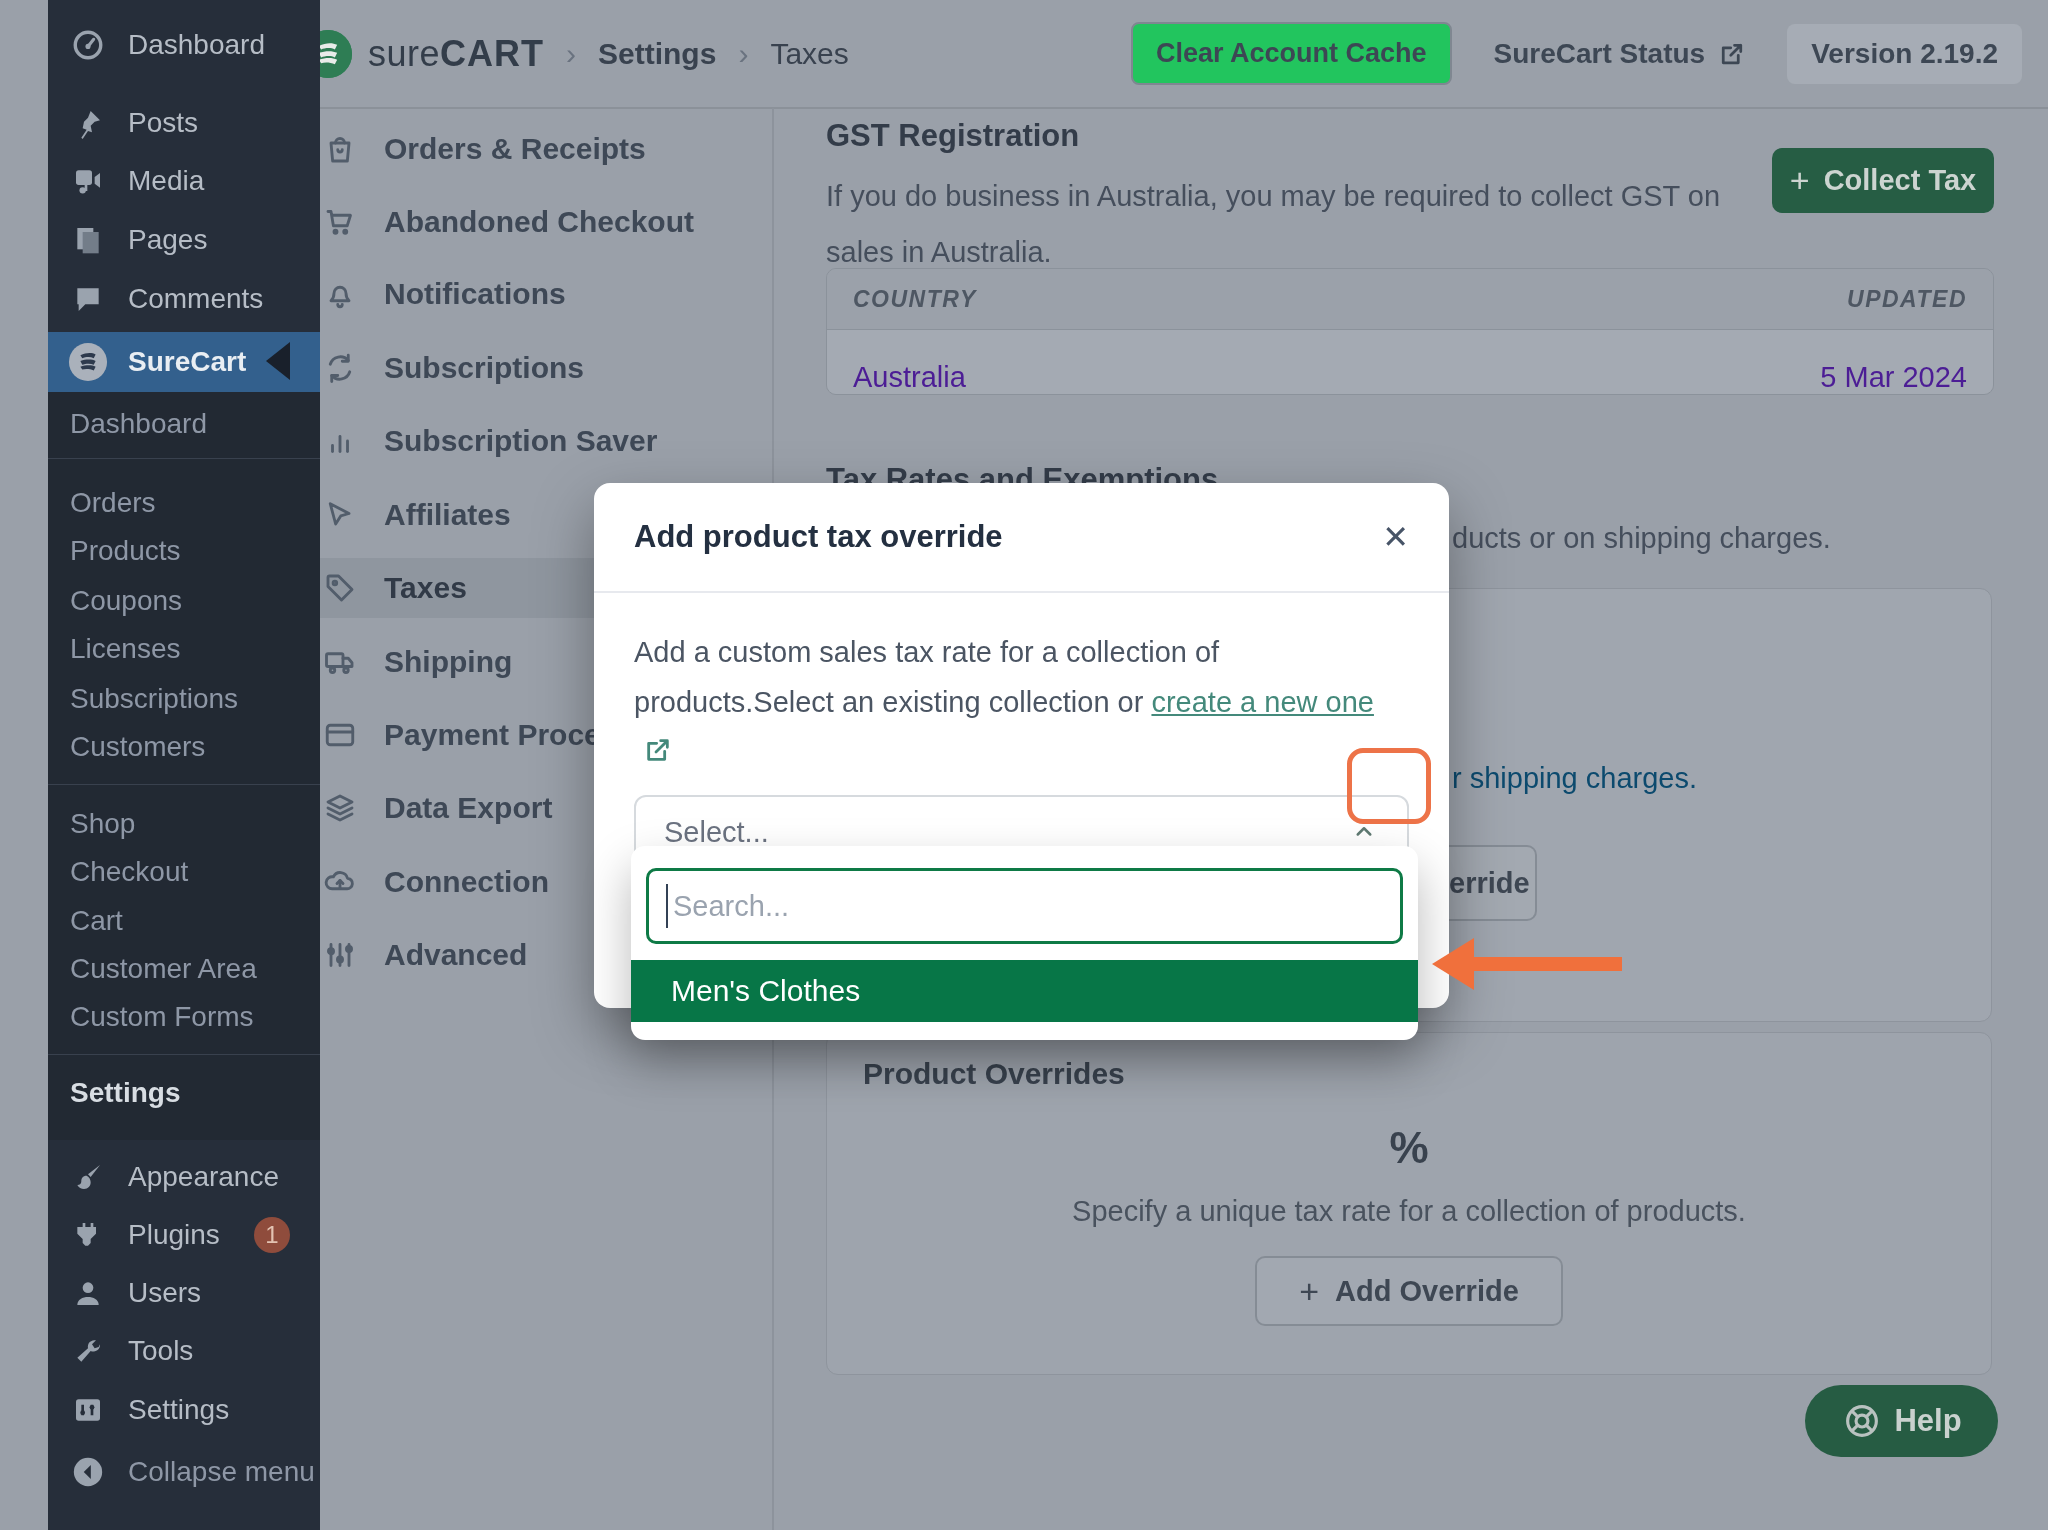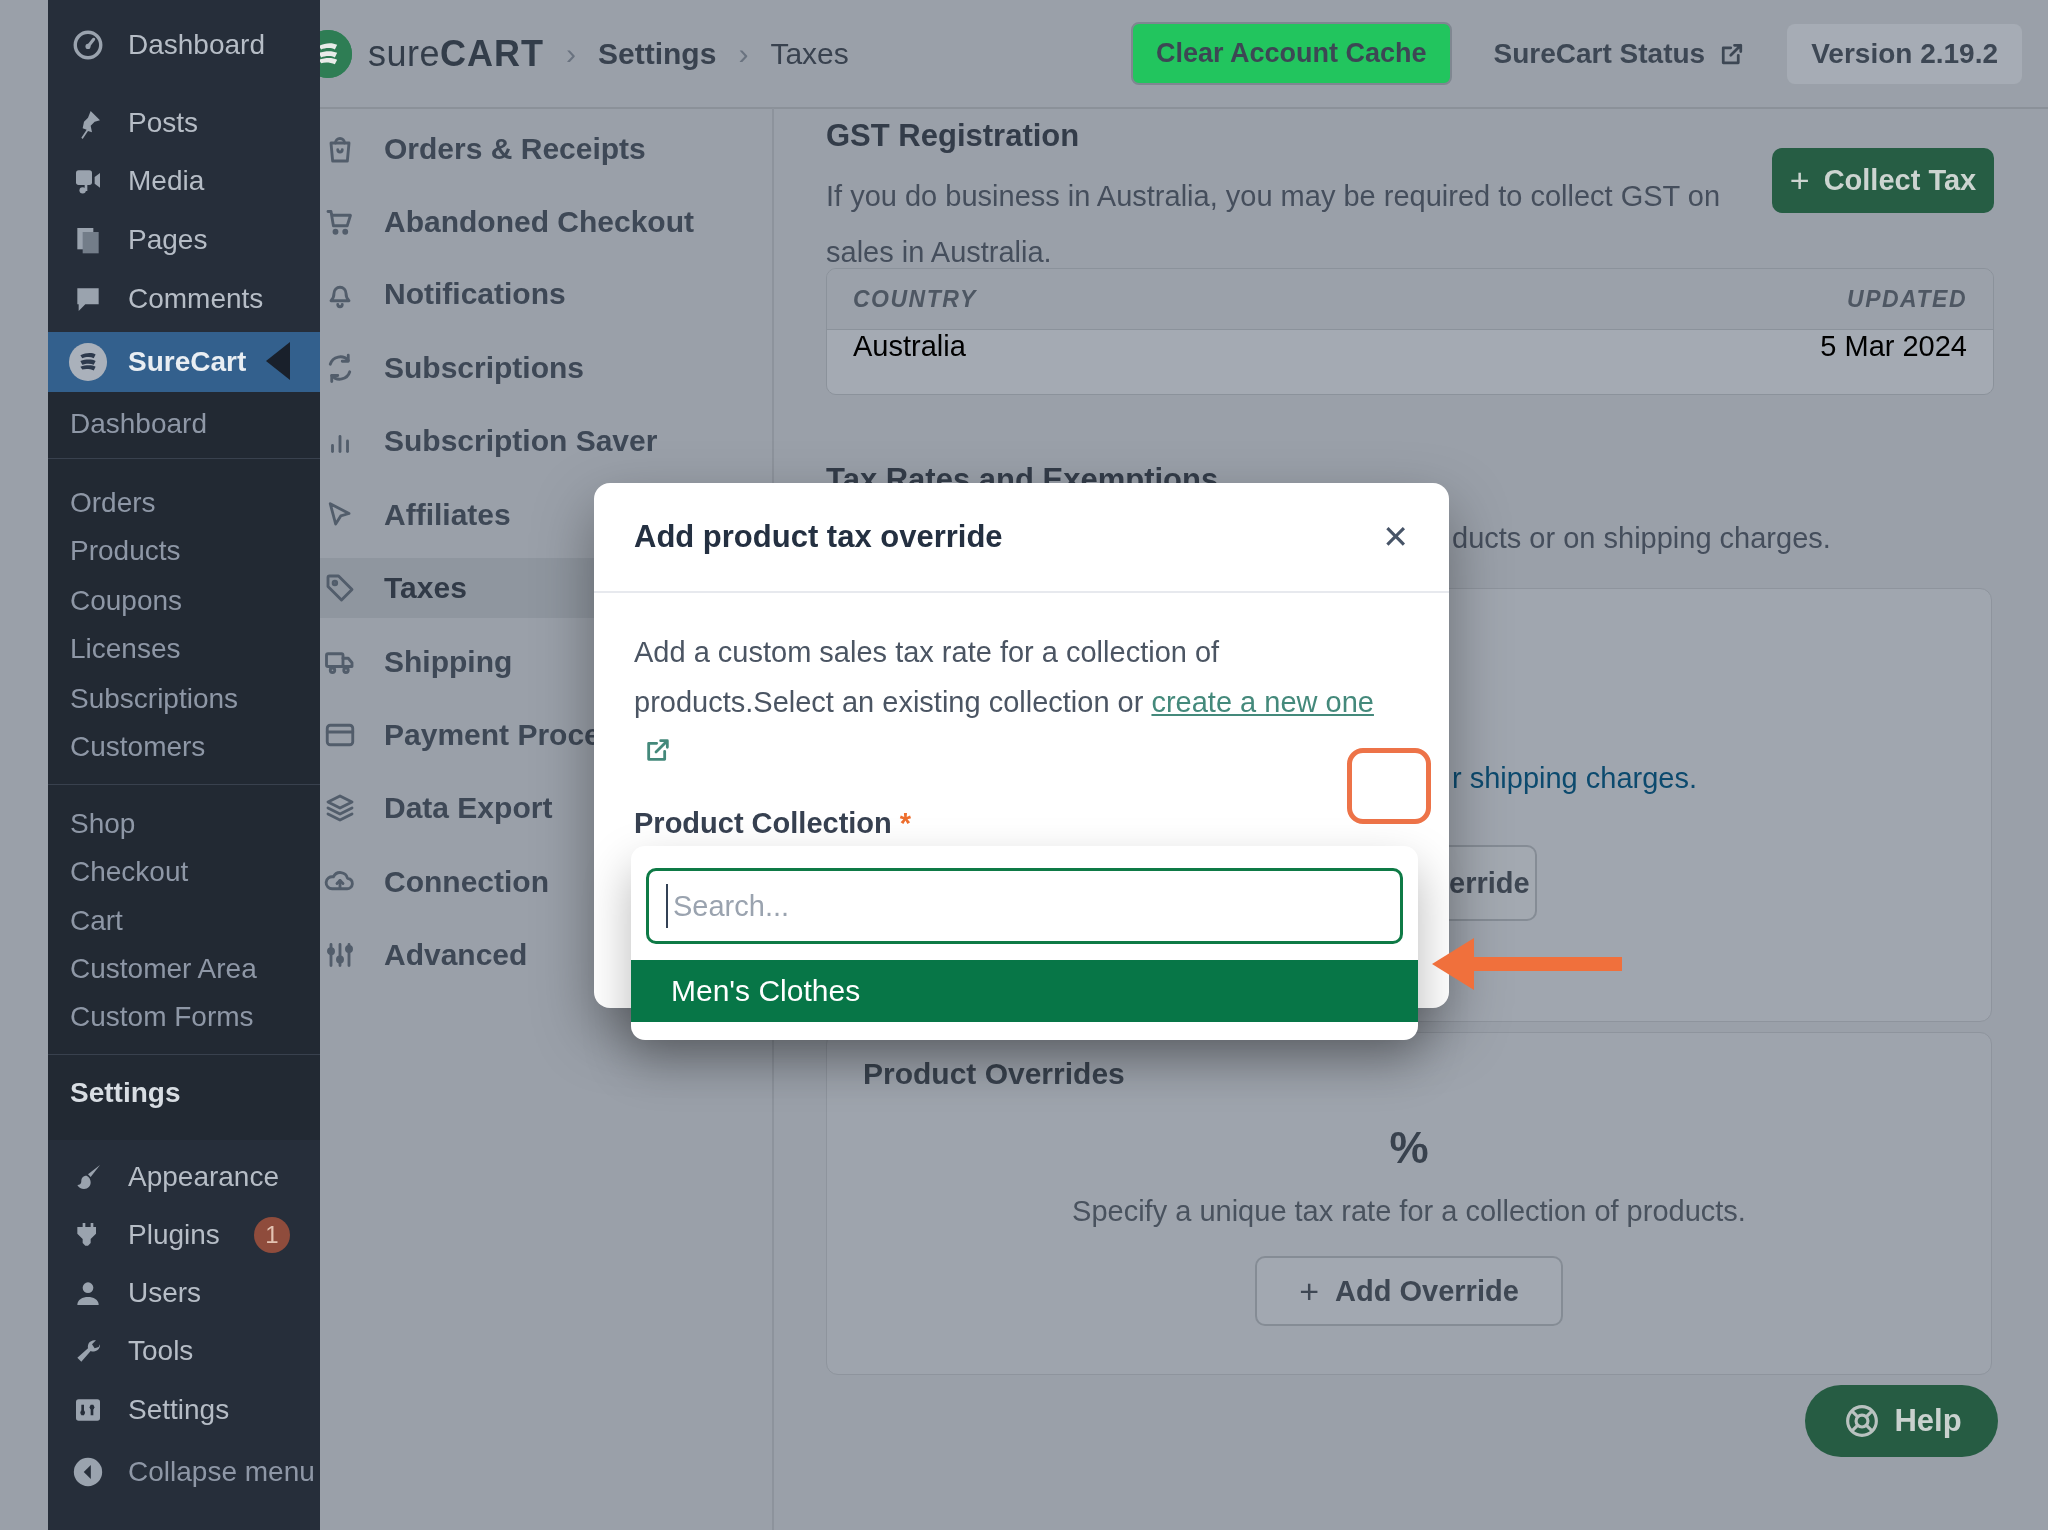--- a/index.html
+++ b/index.html
@@ -48,21 +48,21 @@
   .version-badge{margin-left:40px;margin-right:26px;background:#a6acb5;border-radius:8px;color:#3d4754;font-size:28px;font-weight:700;padding:14px 24px;}
 
   
   .gst-title{position:absolute;left:826px;top:118px;font-size:31px;font-weight:700;color:#333c49;z-index:1;}
   .gst-desc{position:absolute;left:826px;top:168px;width:900px;font-size:29px;line-height:56px;color:#454e5c;z-index:1;}
   .btn-collect{position:absolute;left:1772px;top:148px;width:222px;height:65px;background:#265d44;border-radius:10px;color:#ccd4d0;font-size:29px;font-weight:600;display:flex;align-items:center;justify-content:center;gap:14px;z-index:1;cursor:pointer;}
   .btn-collect .plus{font-size:34px;font-weight:400;}
 
   .gst-table{position:absolute;left:826px;top:268px;width:1166px;border:1px solid #8b929b;border-radius:10px;overflow:hidden;z-index:1;}
   .gst-thead{display:flex;justify-content:space-between;align-items:center;background:#9ba1aa;border-bottom:1px solid #8b929b;padding:0 26px;height:60px;font-size:23px;letter-spacing:1.5px;color:#4e5763;font-weight:600;font-style:italic;}
-  .gst-row{display:flex;justify-content:space-between;align-items:flex-start;background:#a4aab3;padding:0 26px;height:64px;font-size:29px;color:#000000;}
+  .gst-row{display:flex;justify-content:space-between;align-items:flex-end;background:#a4aab3;padding:0 26px;height:64px;font-size:29px;color:#4c1d95;}
 
   .tax-title{position:absolute;left:826px;top:462px;font-size:31px;font-weight:700;color:#333c49;z-index:1;}
   .tax-desc-frag{position:absolute;left:1452px;top:522px;font-size:29px;color:#454e5c;z-index:1;white-space:nowrap;}
 
   .card1{position:absolute;left:826px;top:588px;width:1166px;height:434px;border:1px solid #8e949d;border-radius:12px;background:#a0a6af;z-index:1;box-sizing:border-box;}
   .card1-frag{position:absolute;left:1452px;top:762px;font-size:29px;color:#0c4a6e;z-index:1;white-space:nowrap;}
   .card1-btn-frag{position:absolute;left:1449px;top:845px;width:86px;height:72px;border-top:2px solid #858c95;border-right:2px solid #858c95;border-bottom:2px solid #858c95;border-radius:0 10px 10px 0;background:#a3a9b1;color:#3e4753;font-size:29px;font-weight:600;display:flex;align-items:center;z-index:1;}
 
   .card2{position:absolute;left:826px;top:1032px;width:1166px;height:343px;border:1px solid #8e949d;border-radius:12px;background:#9ea4ad;z-index:1;box-sizing:border-box;}
   .card2-title{position:absolute;left:36px;top:24px;font-size:30px;font-weight:700;color:#39424e;}
@@ -474,21 +474,20 @@
 
 <div class="modal">
   <div class="modal-header">
     <span class="modal-title">Add product tax override</span>
     <span class="modal-close">✕</span>
   </div>
   <div class="modal-body">
     <p class="modal-desc"><span>Add a custom sales tax rate for a collection of products.Select an existing collection or </span><a class="modal-link">create a new one</a><span class="ext-icon"><svg width="32" height="32" viewBox="0 0 24 24">
             <path d="M14 5h5v5M19 5l-8.5 8.5M17 13v6H5V7h6" fill="none" stroke="#44897b" stroke-width="2.1" stroke-linecap="round" stroke-linejoin="round"></path>
           </svg></span></p>
-    <div class="field-label"><span>Product Collection</span><span class="req">*</span></div>
     <div class="select-box">
       <span>Select...</span>
       <span class="chevron-up">
           <svg width="30" height="30" viewBox="0 0 24 24">
             <path d="M7 14l5-5 5 5" fill="none" stroke="#5f7a72" stroke-width="2" stroke-linecap="round" stroke-linejoin="round"></path>
           </svg>
         </span>
     </div>
   </div>
   <div class="focus-ring"></div>

